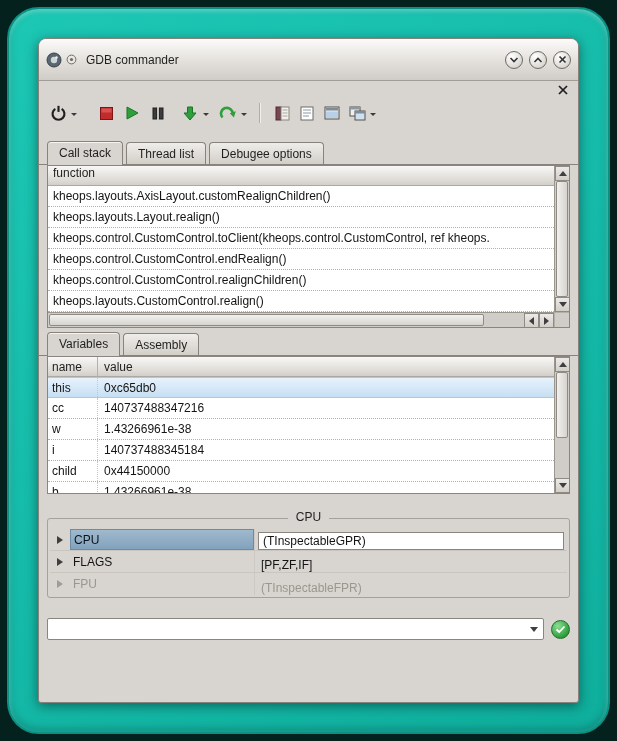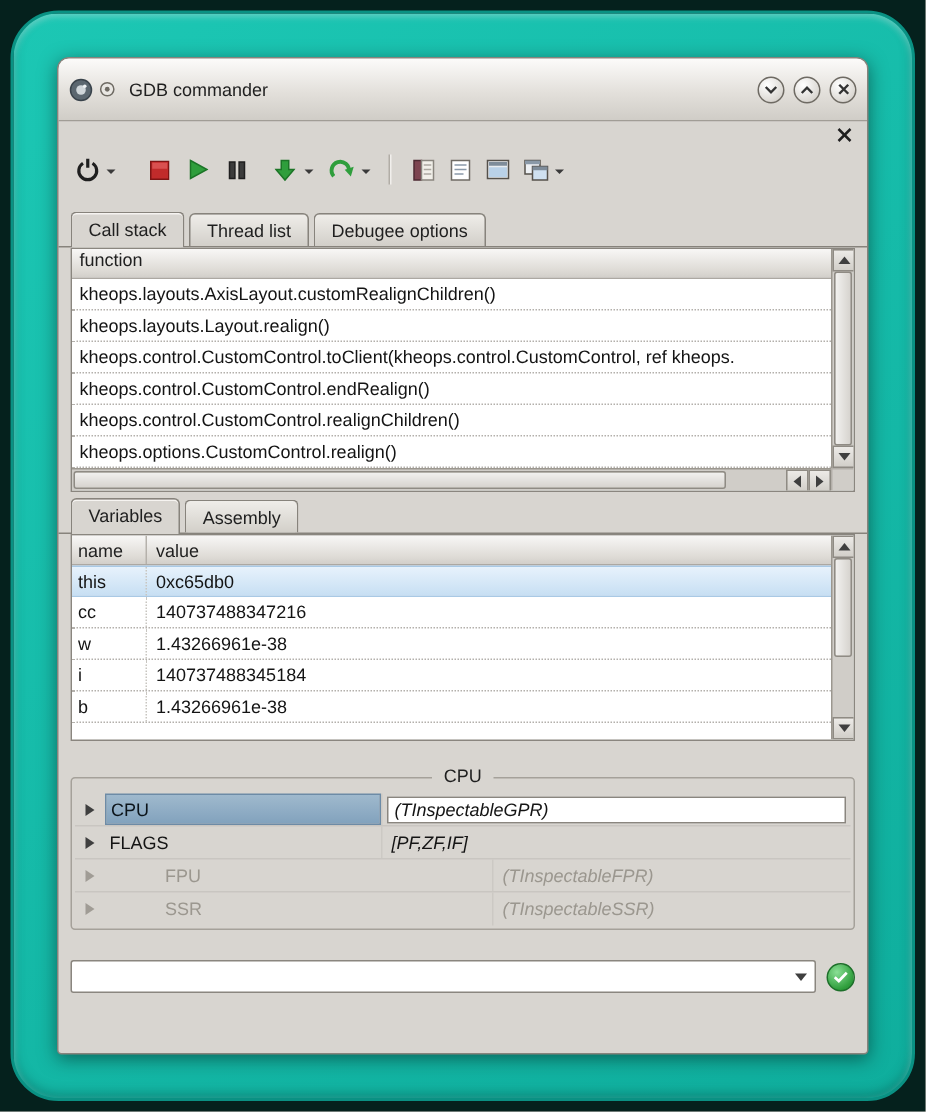--- a/index.html
+++ b/index.html
@@ -87,24 +87,24 @@
   .groupbox{position:relative;margin:24px 8px 0;border:1px solid #a5a19a;border-radius:3px;padding:10px 2px 2px;}
   .gb-title{position:absolute;top:-9px;left:0;right:0;text-align:center;font-size:12px;color:#1f1f1f;}
   .gb-title span{background:#d8d5d0;padding:0 8px;}
   .cpu-row{display:flex;align-items:stretch;height:22px;border-bottom:1px solid #c9c6c1;font-size:12px;color:#141414;}
   .cpu-row:last-child{border-bottom:none;}
   .exp{width:20px;display:flex;justify-content:center;align-items:center;}
   .exp i{width:0;height:0;border:4px solid transparent;border-left:6px solid #3f3f3f;margin-left:4px;}
   .cpu-row.dim .exp i{border-left-color:#a09c95;}
   .cpu-name{width:184px;display:flex;align-items:center;padding-left:3px;}
   .cpu-row.selected .cpu-name{background:linear-gradient(#9fb9cd,#82a2bd);border:1px solid #6d8ba6;color:#0c141a;}
-  .cpu-val{flex:1;display:flex;align-items:center;padding:0 6px;border-left:1px solid #ccc9c4;font-style:italic;}
+  .cpu-val{flex:1;display:flex;align-items:flex-end;padding:0 6px;border-left:1px solid #ccc9c4;}
   .cpu-row.selected .cpu-val{padding:0 3px;}
   .cpu-field{flex:1;height:18px;background:#fff;border:1px solid #8a867f;display:flex;align-items:center;padding:0 4px;}
-  .cpu-row.dim .cpu-name,.cpu-row.dim .cpu-val{color:#9b978f;margin-left:37px;}
+  .cpu-row.dim .cpu-name,.cpu-row.dim .cpu-val{color:#9b978f;}
 
   
   .cmd-row{display:flex;align-items:center;margin:20px 8px 0;}
   .combo{flex:1;height:22px;border:1px solid #8a867f;border-radius:2px;background:#fff;display:flex;align-items:center;}
   .combo input{flex:1;border:none;outline:none;background:transparent;font-size:12px;padding:0 5px;font-family:inherit;color:#222;}
   .combo-arrow{width:18px;height:100%;display:flex;align-items:center;justify-content:center;}
   .ok-btn{width:19px;height:19px;border-radius:50%;margin-left:7px;border:1px solid #1d6f2a;
     background:radial-gradient(circle at 35% 30%,#8adf95,#2f9e3c 70%,#238130);
     display:flex;align-items:center;justify-content:center;}
 </style>
@@ -240,21 +240,21 @@
   <div class="tframe cs-frame">
     <div class="inner-vh">
       <div class="table-header th-pad">
         <span>function</span>
       </div>
       <div class="cs-row">kheops.layouts.AxisLayout.customRealignChildren()</div>
       <div class="cs-row">kheops.layouts.Layout.realign()</div>
       <div class="cs-row">kheops.control.CustomControl.toClient(kheops.control.CustomControl, ref kheops.</div>
       <div class="cs-row">kheops.control.CustomControl.endRealign()</div>
       <div class="cs-row">kheops.control.CustomControl.realignChildren()</div>
-      <div class="cs-row">kheops.options.CustomControl.realign()</div>
+      <div class="cs-row">kheops.layouts.CustomControl.realign()</div>
     </div>
     <div class="vscroll above-h">
       <span class="sb-btn">
           <i class="ar-u"></i>
         </span>
       <span class="sb-track">
           <span class="thumb thumb-v-full"></span>
         </span>
       <span class="sb-btn">
           <i class="ar-d"></i>
@@ -295,20 +295,24 @@
       </div>
       <div class="vrow">
         <span class="vname">w</span>
         <span class="vval">1.43266961e-38</span>
       </div>
       <div class="vrow">
         <span class="vname">i</span>
         <span class="vval">140737488345184</span>
       </div>
       <div class="vrow">
+        <span class="vname">child</span>
+        <span class="vval">0x44150000</span>
+      </div>
+      <div class="vrow">
         <span class="vname">b</span>
         <span class="vval">1.43266961e-38</span>
       </div>
     </div>
     <div class="vscroll">
       <span class="sb-btn">
           <i class="ar-u"></i>
         </span>
       <span class="sb-track">
           <span class="thumb thumb-v-part"></span>
@@ -337,27 +341,20 @@
         </span>
       <span class="cpu-name">FLAGS</span>
       <span class="cpu-val">[PF,ZF,IF]</span>
     </div>
     <div class="cpu-row dim">
       <span class="exp">
           <i></i>
         </span>
       <span class="cpu-name">FPU</span>
       <span class="cpu-val">(TInspectableFPR)</span>
-    </div>
-    <div class="cpu-row dim">
-      <span class="exp">
-          <i></i>
-        </span>
-      <span class="cpu-name">SSR</span>
-      <span class="cpu-val">(TInspectableSSR)</span>
     </div>
   </div>
 
   <div class="cmd-row">
     <div class="combo">
       <input type="text" value="" style="">
       <span class="combo-arrow">
         <i style="width:0;height:0;border:4px solid transparent;border-top:5px solid #3f3f3f;margin-bottom:-4px;"></i>
       </span>
     </div>

